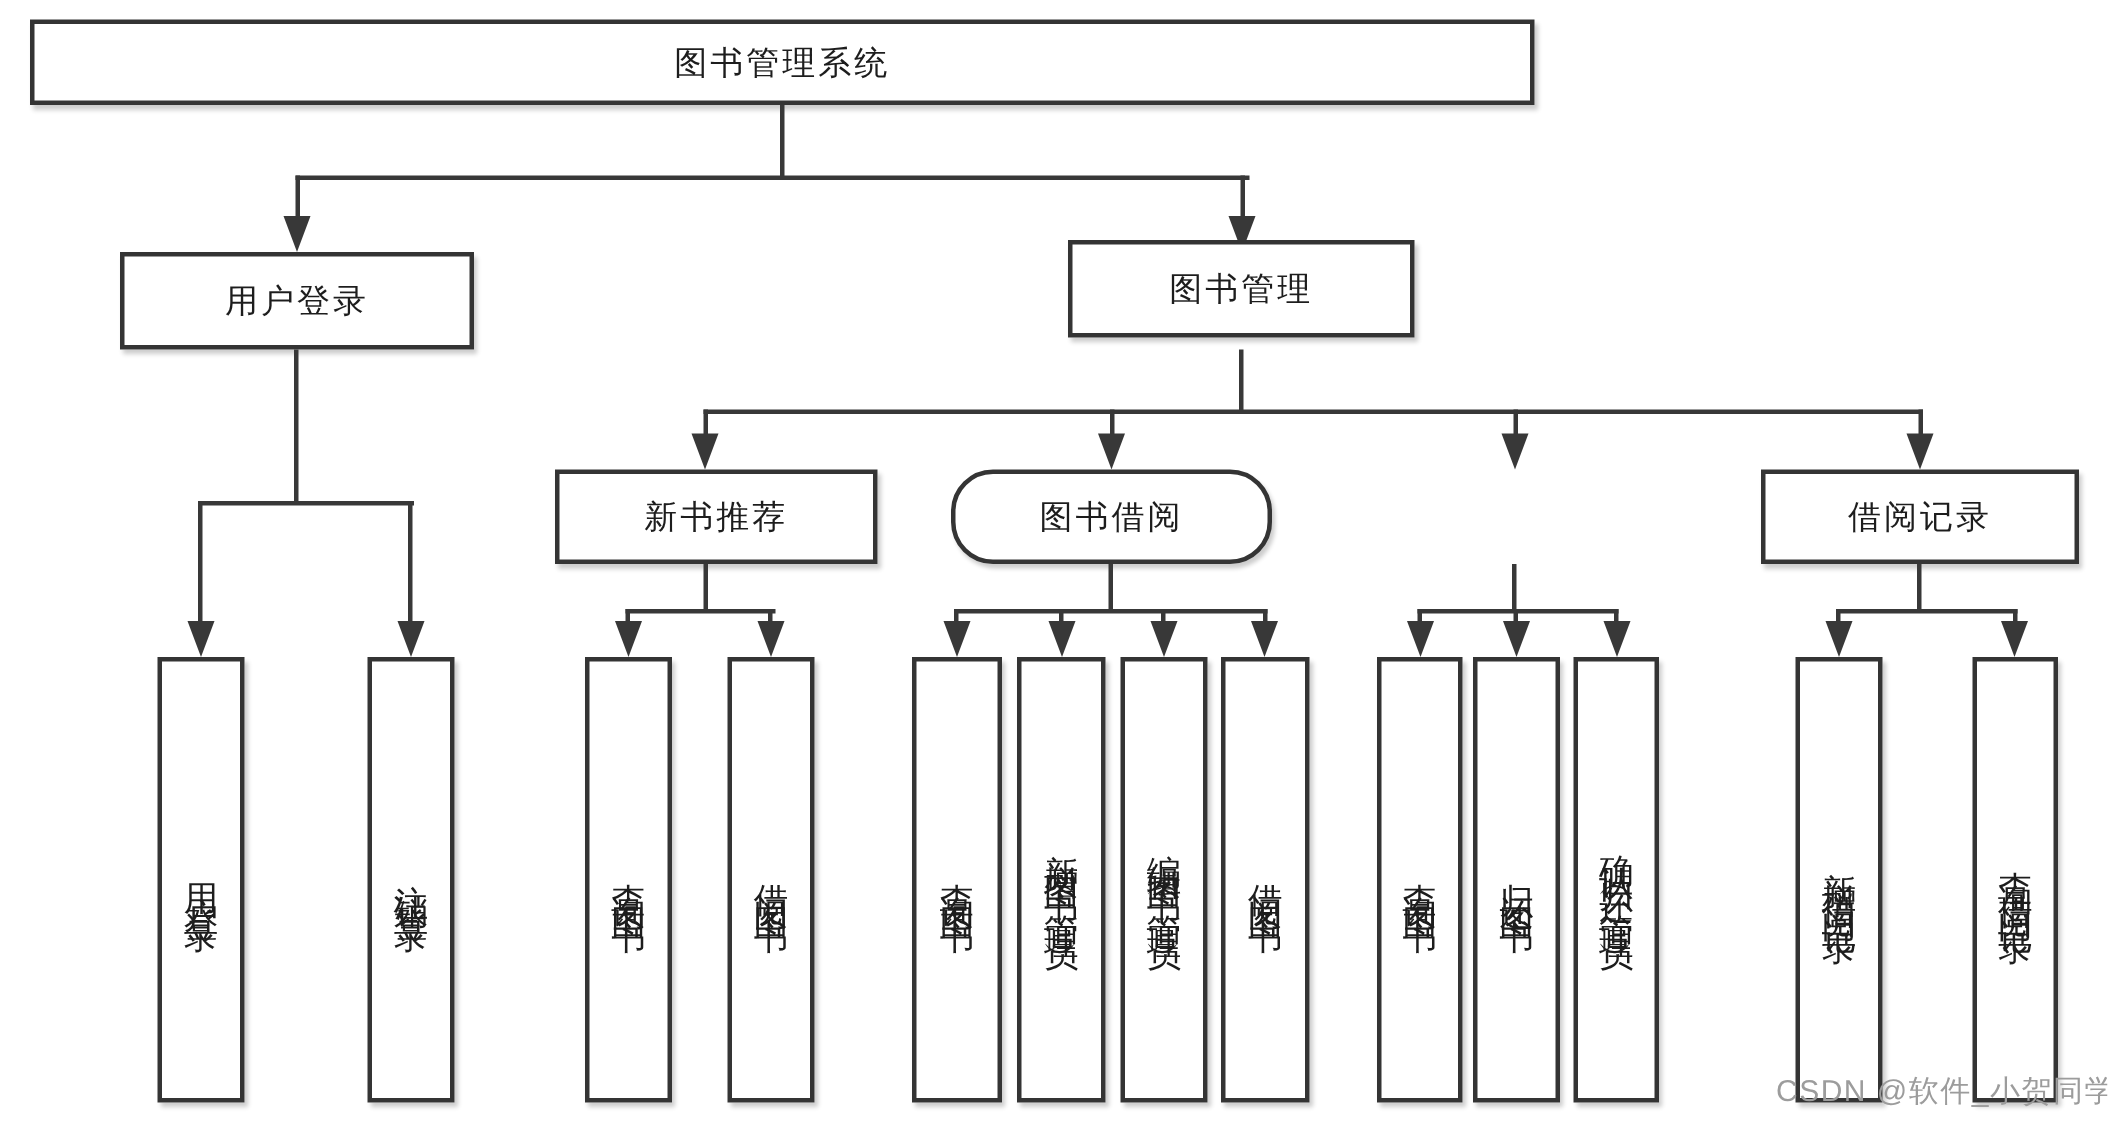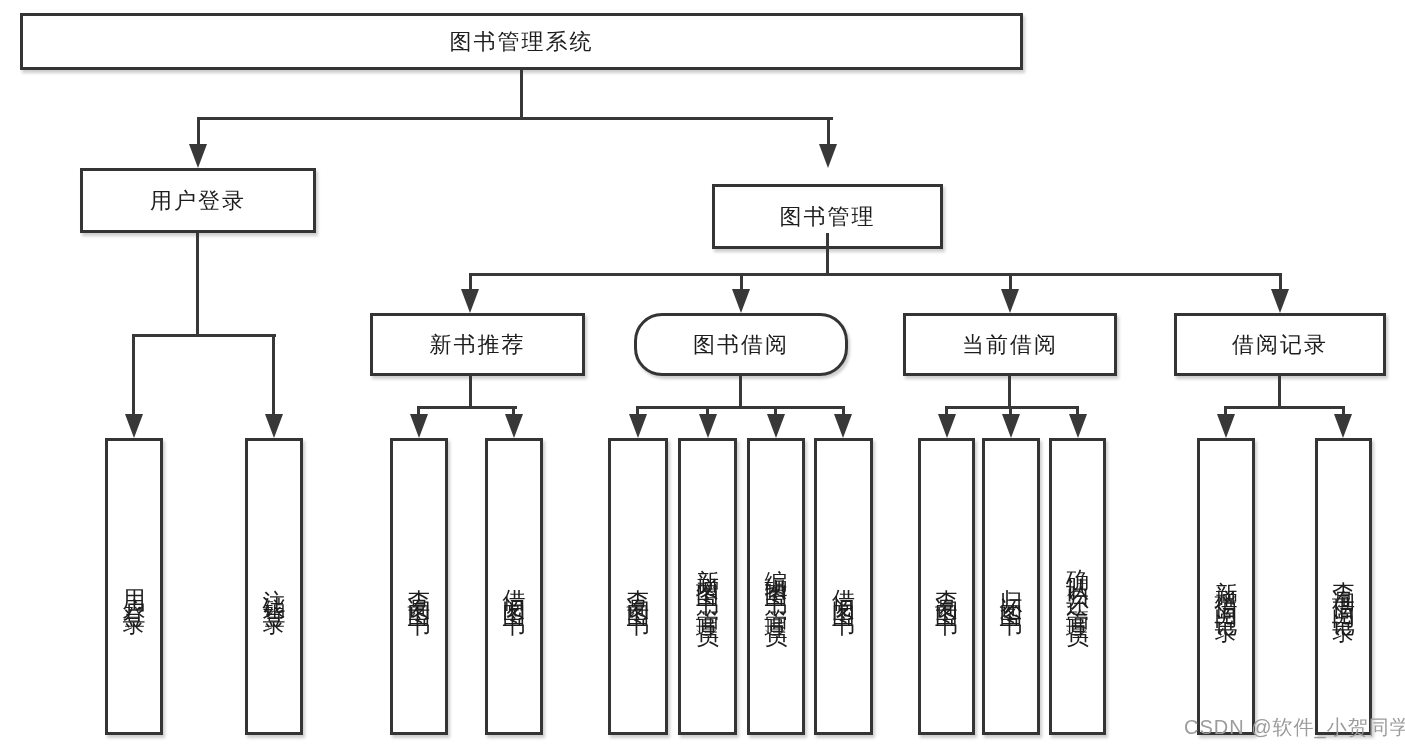--- a/index.html
+++ b/index.html
@@ -65,21 +65,21 @@
   <div class="box" style="left:20px; top:13px; width:1003px; height:57px;">图书管理系统</div>
 
   <div class="vl" style="left:520px; top:70px; width:3px; height:50px;"></div>
   <div class="hl" style="left:197px; top:117px; width:636px; height:3px;"></div>
   <div class="vl" style="left:197px; top:117px; width:3px; height:30px;"></div>
   <div class="arr" style="left:189px; top:144px;"></div>
   <div class="vl" style="left:827px; top:117px; width:3px; height:30px;"></div>
   <div class="arr" style="left:819px; top:144px;"></div>
 
   <div class="box" style="left:80px; top:168px; width:236px; height:65px;">用户登录</div>
-  <div class="box" style="left:712px; top:184px; width:231px; height:65px;">图书管理</div>
+  <div class="box" style="left:712px; top:160px; width:231px; height:65px;">图书管理</div>
 
   <div class="vl" style="left:196px; top:233px; width:3px; height:103px;"></div>
   <div class="hl" style="left:132px; top:334px; width:144px; height:3px;"></div>
   <div class="vl" style="left:132px; top:334px; width:3px; height:83px;"></div>
   <div class="arr" style="left:125px; top:414px;"></div>
   <div class="vl" style="left:272px; top:334px; width:3px; height:83px;"></div>
   <div class="arr" style="left:265px; top:414px;"></div>
 
   <div class="vl" style="left:826px; top:233px; width:3px; height:43px;"></div>
   <div class="hl" style="left:469px; top:273px; width:813px; height:3px;"></div>
@@ -87,21 +87,20 @@
   <div class="arr" style="left:461px; top:289px;"></div>
   <div class="vl" style="left:740px; top:273px; width:3px; height:18px;"></div>
   <div class="arr" style="left:732px; top:289px;"></div>
   <div class="vl" style="left:1009px; top:273px; width:3px; height:18px;"></div>
   <div class="arr" style="left:1001px; top:289px;"></div>
   <div class="vl" style="left:1279px; top:273px; width:3px; height:18px;"></div>
   <div class="arr" style="left:1271px; top:289px;"></div>
 
   <div class="box" style="left:370px; top:313px; width:215px; height:63px;">新书推荐</div>
   <div class="box" style="left:634px; top:313px; width:214px; height:63px;border-radius:28px;">图书借阅</div>
-  <div class="box" style="left:903px; top:313px; width:214px; height:63px;">当前借阅</div>
   <div class="box" style="left:1174px; top:313px; width:212px; height:63px;">借阅记录</div>
 
   <div class="vl" style="left:469px; top:376px; width:3px; height:32px;"></div>
   <div class="hl" style="left:417px; top:406px; width:100px; height:3px;"></div>
   <div class="vl" style="left:417px; top:406px; width:3px; height:11px;"></div>
   <div class="arr" style="left:410px; top:414px;"></div>
   <div class="vl" style="left:512px; top:406px; width:3px; height:11px;"></div>
   <div class="arr" style="left:505px; top:414px;"></div>
 
   <div class="vl" style="left:739px; top:376px; width:3px; height:32px;"></div>

